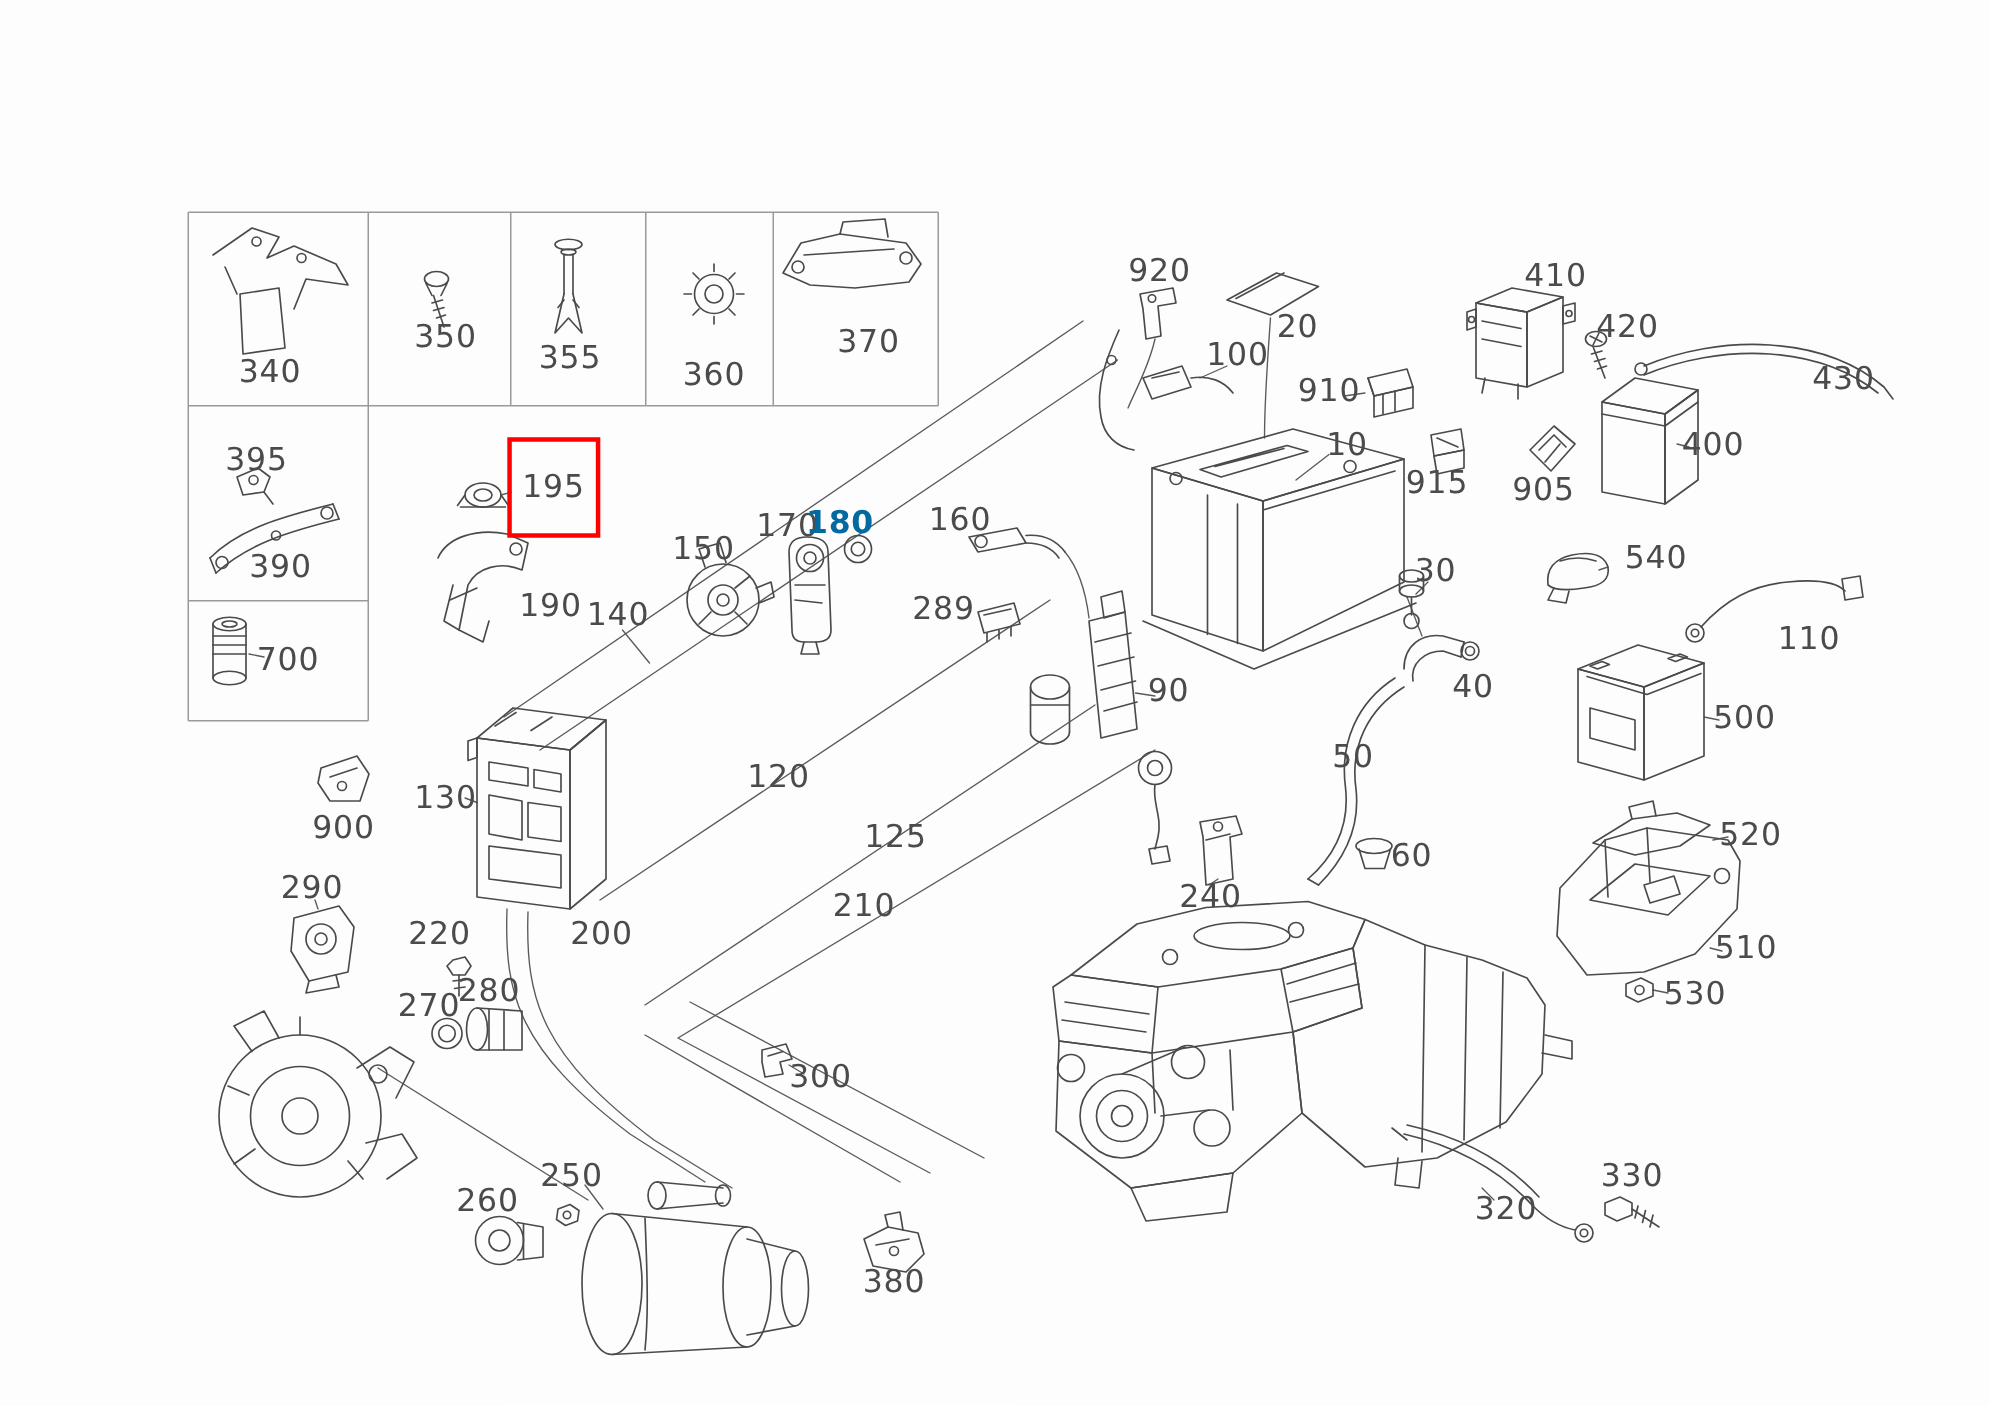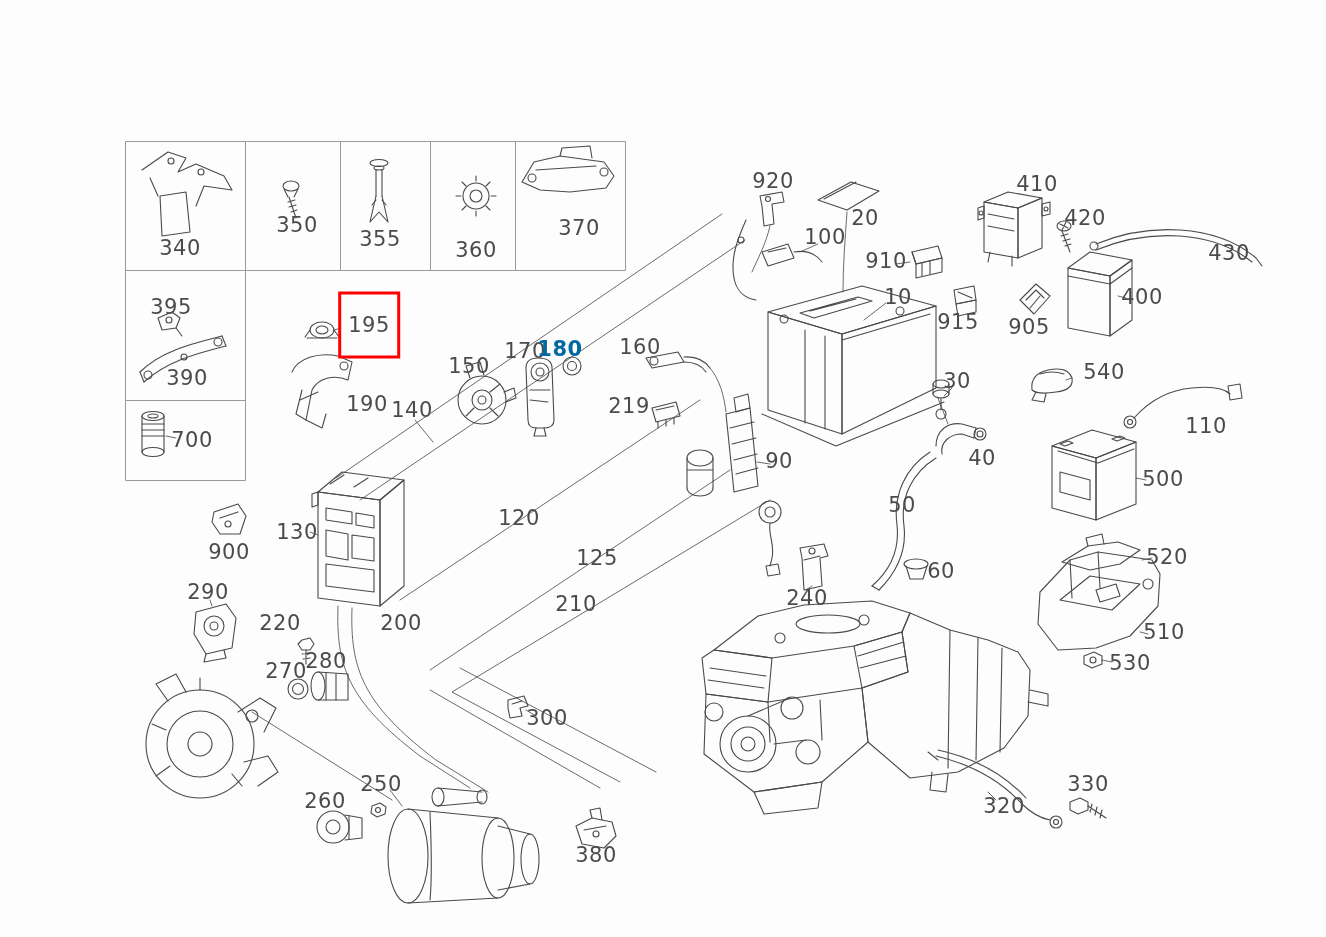--- a/index.html
+++ b/index.html
@@ -474,21 +474,21 @@
       <div class="part-label" style="left: 171px; top: 307px; color: rgb(75, 75, 75);">395</div>
       <div class="part-label" style="left: 187px; top: 378px; color: rgb(75, 75, 75);">390</div>
       <div class="part-label" style="left: 192px; top: 440px; color: rgb(75, 75, 75);">700</div>
       <div class="part-label highlighted" style="left: 369px; top: 325px; color: rgb(75, 75, 75); border-color: rgb(255, 0, 0);">195</div>
       <div class="part-label" style="left: 367px; top: 404px; color: rgb(75, 75, 75);">190</div>
       <div class="part-label" style="left: 412px; top: 410px; color: rgb(75, 75, 75);">140</div>
       <div class="part-label" style="left: 469px; top: 366px; color: rgb(75, 75, 75);">150</div>
       <div class="part-label" style="left: 525px; top: 351px; color: rgb(75, 75, 75);">170</div>
       <div class="part-label" style="left: 560px; top: 349px; color: #0369a1; font-weight: bold;">180</div>
       <div class="part-label" style="left: 640px; top: 347px; color: rgb(75, 75, 75);">160</div>
-      <div class="part-label" style="left: 629px; top: 406px; color: rgb(75, 75, 75);">219</div>
+      <div class="part-label" style="left: 629px; top: 406px; color: rgb(75, 75, 75);">289</div>
       <div class="part-label" style="left: 773px; top: 181px; color: rgb(75, 75, 75);">920</div>
       <div class="part-label" style="left: 825px; top: 237px; color: rgb(75, 75, 75);">100</div>
       <div class="part-label" style="left: 865px; top: 218px; color: rgb(75, 75, 75);">20</div>
       <div class="part-label" style="left: 886px; top: 261px; color: rgb(75, 75, 75);">910</div>
       <div class="part-label" style="left: 898px; top: 297px; color: rgb(75, 75, 75);">10</div>
       <div class="part-label" style="left: 958px; top: 322px; color: rgb(75, 75, 75);">915</div>
       <div class="part-label" style="left: 1029px; top: 327px; color: rgb(75, 75, 75);">905</div>
       <div class="part-label" style="left: 1037px; top: 184px; color: rgb(75, 75, 75);">410</div>
       <div class="part-label" style="left: 1085px; top: 218px; color: rgb(75, 75, 75);">420</div>
       <div class="part-label" style="left: 1229px; top: 253px; color: rgb(75, 75, 75);">430</div>
@@ -499,21 +499,21 @@
       <div class="part-label" style="left: 1163px; top: 479px; color: rgb(75, 75, 75);">500</div>
       <div class="part-label" style="left: 779px; top: 461px; color: rgb(75, 75, 75);">90</div>
       <div class="part-label" style="left: 982px; top: 458px; color: rgb(75, 75, 75);">40</div>
       <div class="part-label" style="left: 902px; top: 505px; color: rgb(75, 75, 75);">50</div>
       <div class="part-label" style="left: 941px; top: 571px; color: rgb(75, 75, 75);">60</div>
       <div class="part-label" style="left: 297px; top: 532px; color: rgb(75, 75, 75);">130</div>
       <div class="part-label" style="left: 229px; top: 552px; color: rgb(75, 75, 75);">900</div>
       <div class="part-label" style="left: 519px; top: 518px; color: rgb(75, 75, 75);">120</div>
       <div class="part-label" style="left: 597px; top: 558px; color: rgb(75, 75, 75);">125</div>
       <div class="part-label" style="left: 208px; top: 592px; color: rgb(75, 75, 75);">290</div>
-      <div class="part-label" style="left: 280px; top: 623px; color: rgb(75, 75, 75);">220</div>
+      <div class="part-label" style="left: 293px; top: 623px; color: rgb(75, 75, 75);">220</div>
       <div class="part-label" style="left: 401px; top: 623px; color: rgb(75, 75, 75);">200</div>
       <div class="part-label" style="left: 576px; top: 604px; color: rgb(75, 75, 75);">210</div>
       <div class="part-label" style="left: 807px; top: 598px; color: rgb(75, 75, 75);">240</div>
       <div class="part-label" style="left: 286px; top: 671px; color: rgb(75, 75, 75);">270</div>
       <div class="part-label" style="left: 326px; top: 661px; color: rgb(75, 75, 75);">280</div>
       <div class="part-label" style="left: 547px; top: 718px; color: rgb(75, 75, 75);">300</div>
       <div class="part-label" style="left: 325px; top: 801px; color: rgb(75, 75, 75);">260</div>
       <div class="part-label" style="left: 381px; top: 784px; color: rgb(75, 75, 75);">250</div>
       <div class="part-label" style="left: 596px; top: 855px; color: rgb(75, 75, 75);">380</div>
       <div class="part-label" style="left: 1004px; top: 806px; color: rgb(75, 75, 75);">320</div>

